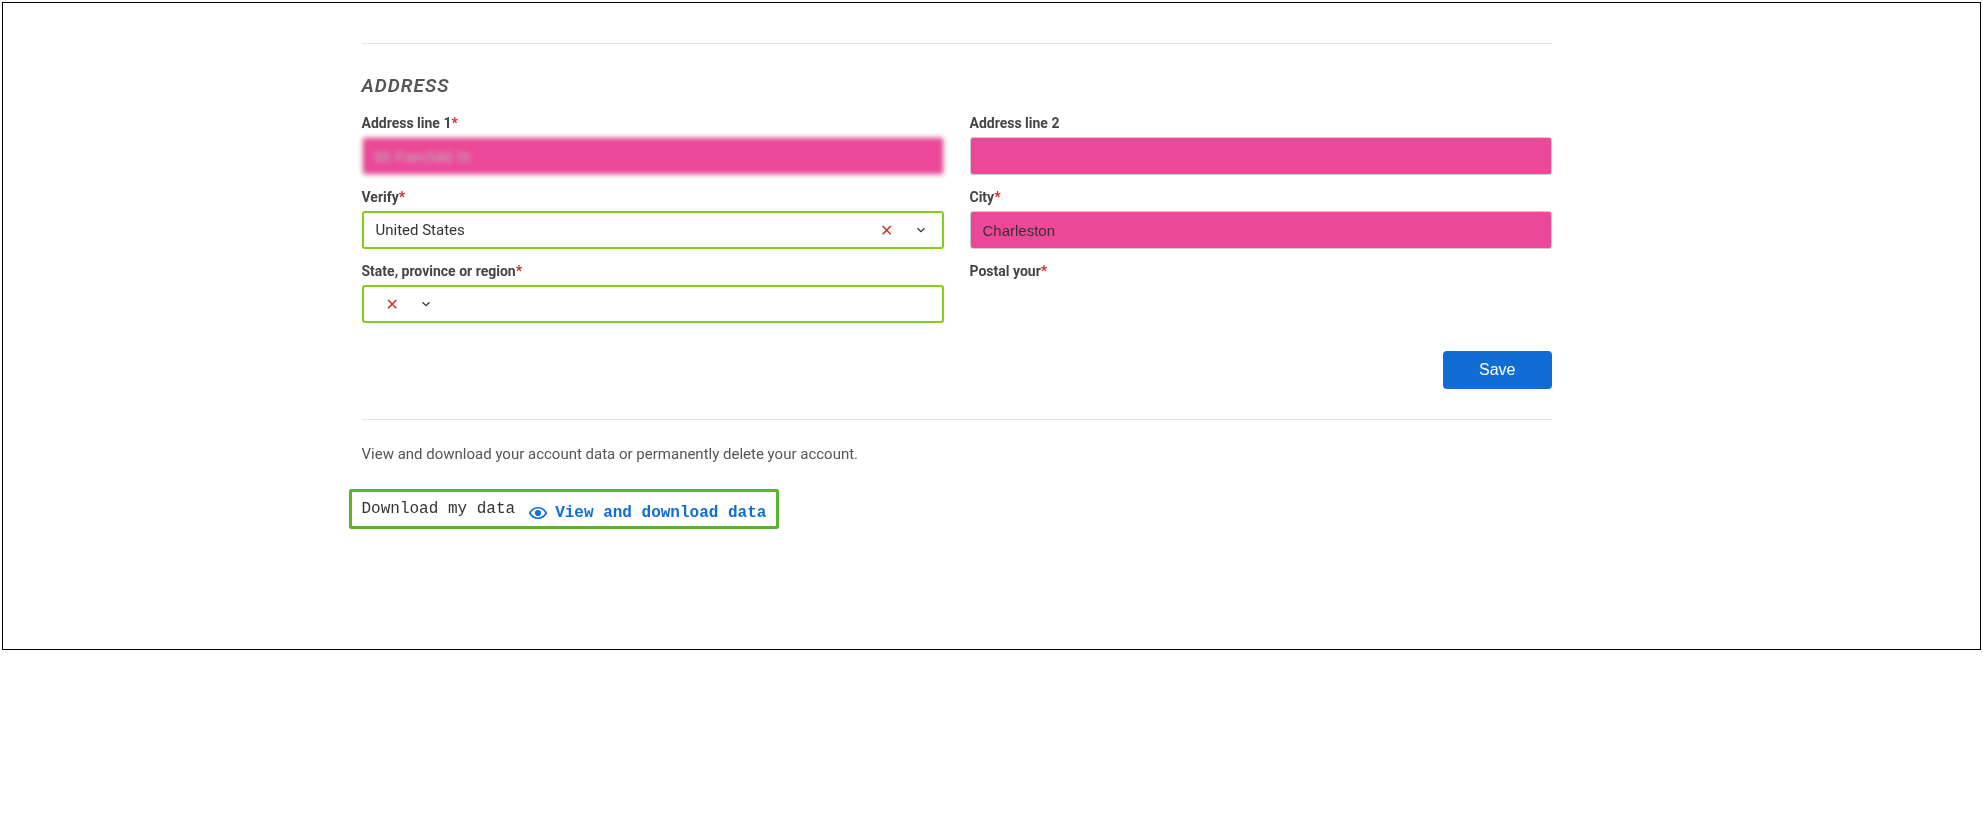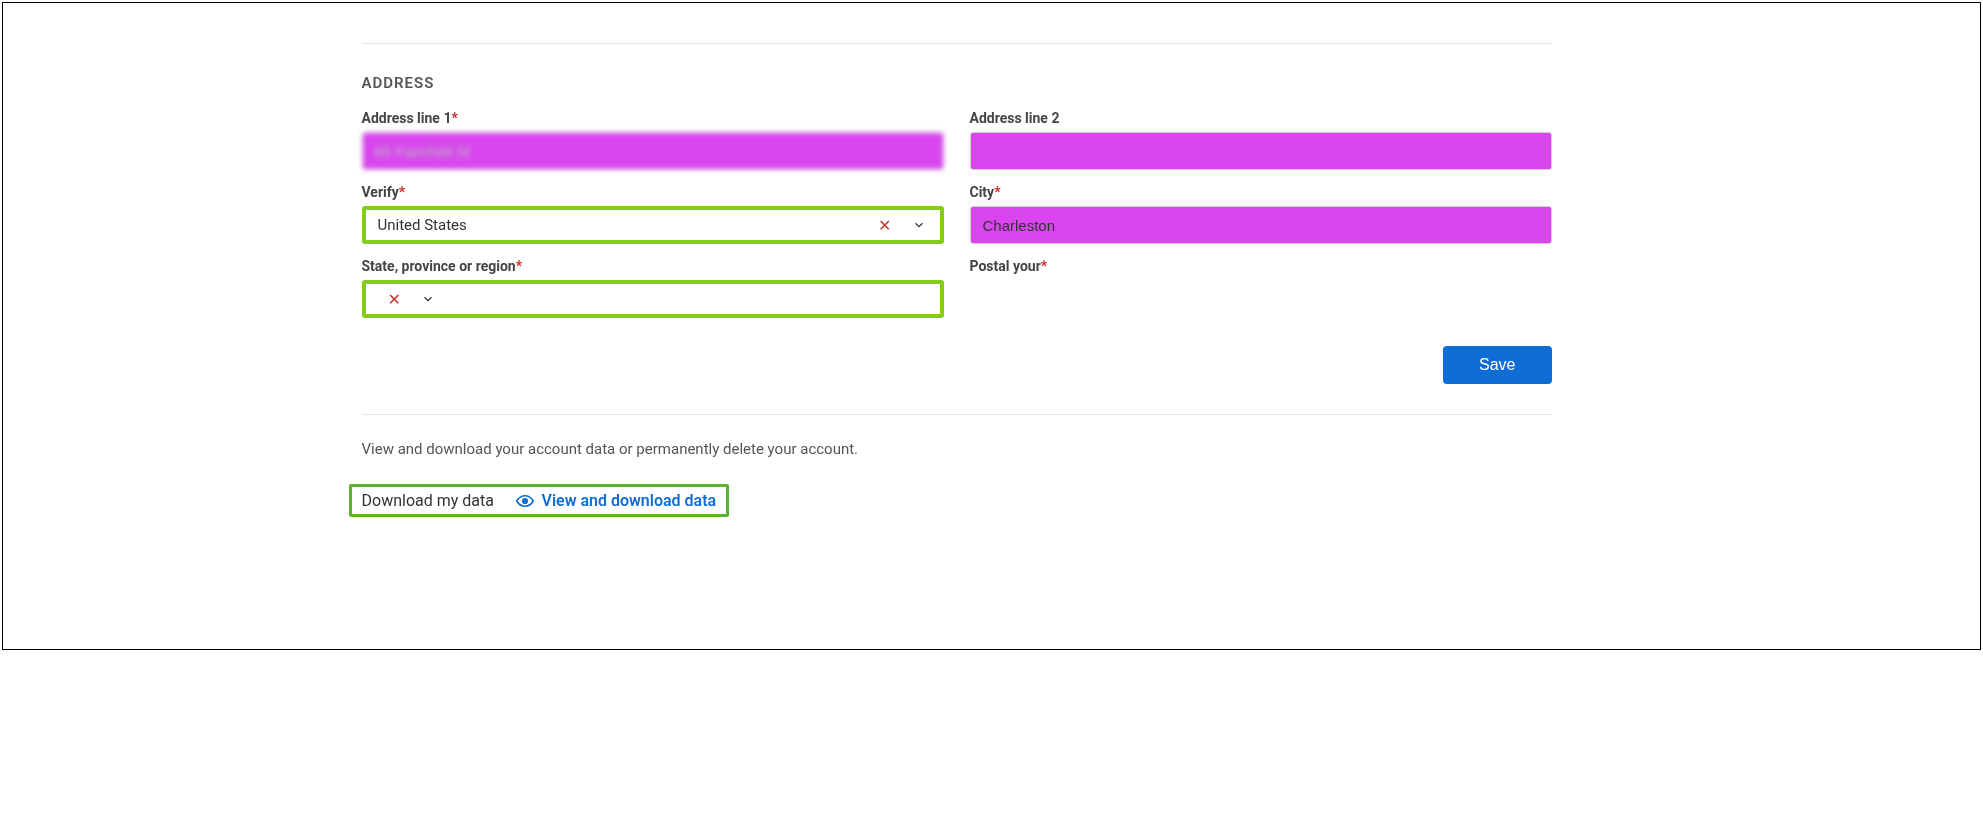--- a/index.html
+++ b/index.html
@@ -26,26 +26,27 @@
   }
   .content {
     padding: 0 100px 0 30px;
   }
   .section-divider {
     border: none;
     border-top: 1px solid #e5e5e5;
     margin: 30px 0 25px 0;
   }
   .section-heading {
-    font-size: 15px;
+    font-size: 19px;
     font-weight: 600;
     letter-spacing: 1px;
     color: #555;
     margin-bottom: 18px;
     margin-top: 30px;
+    font-style: italic;
   }
   .row {
     display: flex;
     gap: 26px;
     margin-bottom: 14px;
   }
   .col {
     flex: 1;
     display: flex;
     flex-direction: column;
@@ -57,29 +58,29 @@
     font-weight: bold;
   }
   .req { color: #d62828; }
   input.text-input {
     height: 38px;
     border: 1px solid #cfcfcf;
     border-radius: 3px;
     padding: 0 12px;
     font-size: 15px;
     color: #333;
-    background: #d946ef;
+    background: #ec4899;
   }
   input.text-input.blurred { color: #b8b8b8; filter: blur(2.5px); }
   .select-wrap {
     position: relative;
     display: flex;
     align-items: center;
     height: 38px;
-    border: 4px solid #84cc16;
+    border: 2px solid #84cc16;
     border-radius: 3px;
     background: #fff;
     padding: 0 0 0 12px;
   }
   .select-value {
     flex: 1;
     font-size: 15px;
     color: #333;
   }
   .select-clear {
@@ -124,31 +125,33 @@
     color: #333;
     min-width: 140px;
   }
   .action-link {
     display: inline-flex;
     align-items: flex-end;
     gap: 8px;
     font-weight: 600;
     cursor: pointer;
     text-decoration: none;
+    margin-top: 8px;
   }
   .action-link.blue { color: #0f6dd3; }
   .action-link.red  { color: #b02a27; }
   .highlight-box {
     border: 3px solid #5cb32f;
     border-radius: 2px;
     padding: 4px 10px;
     margin-left: -13px;
     display: inline-flex;
     align-items: center;
     gap: 14px;
+    font-family: Liberation Mono, monospace;
   }
   .icon { display: inline-flex; }
   .top-spacer { height: 10px; }
   
 </style>
 </head>
 <body>
 
 <div class="outer">
   <div class="card">

